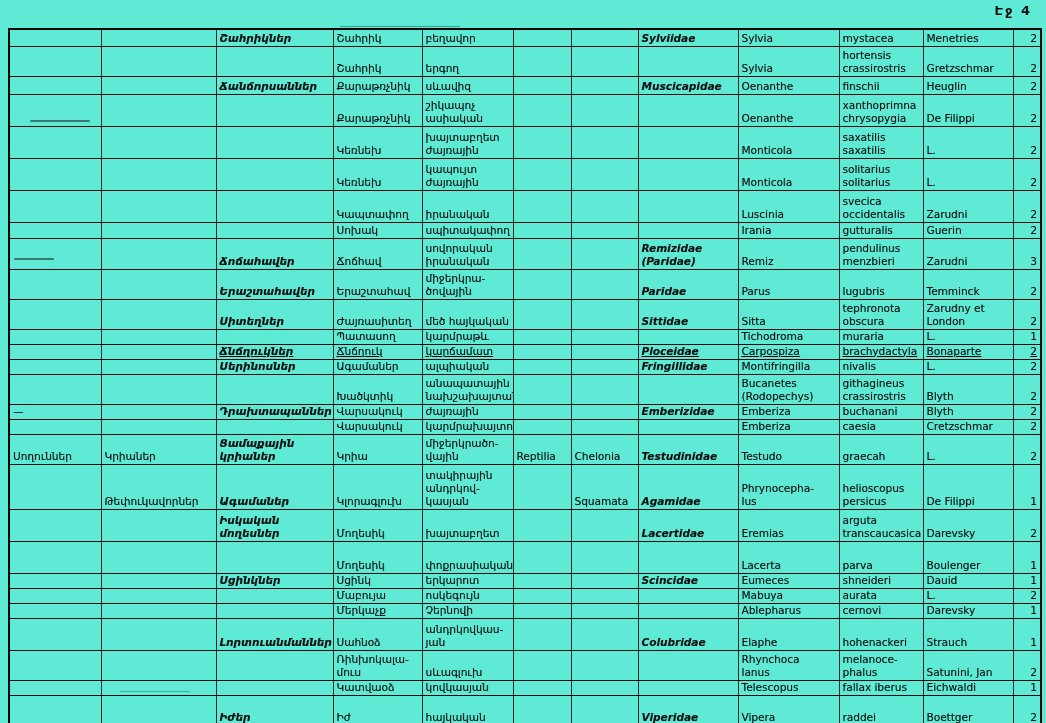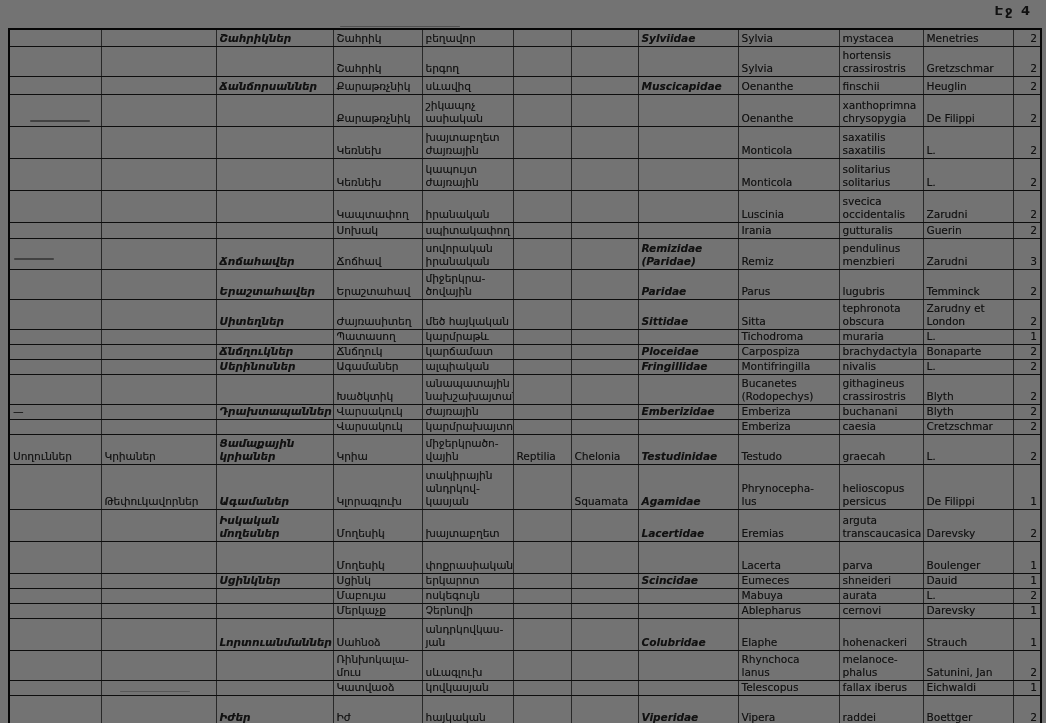--- a/index.html
+++ b/index.html
@@ -1,21 +1,21 @@
 <!DOCTYPE html>
 <html><head>
 <meta charset="utf-8">
 <style>
   html,body{margin:0;padding:0;}
   body{
     width:1046px;height:723px;background:#ffffff;
     font-family:"DejaVu Sans",sans-serif;
   }
   .scan-page{
-    position:relative;width:1046px;height:723px;background:#737373;overflow:hidden;
+    position:relative;width:1046px;height:723px;background:#5eead4;overflow:hidden;
   }
   .page-num{
     position:absolute;top:3px;right:14px;
     font-size:13px;font-weight:bold;letter-spacing:2px;color:#111;
   }
   table.species{
     position:absolute;left:8px;top:28px;width:1032px;
     border-collapse:collapse;table-layout:fixed;
     border:2px solid #0a0a0a;
     filter:blur(0.22px) contrast(1.03);
@@ -237,21 +237,21 @@
           <td class="c3">Պատասող</td>
           <td class="c4">կարմրաթև</td>
           <td class="c5"></td>
           <td class="c6"></td>
           <td class="c7 ital"></td>
           <td class="c8">Tichodroma</td>
           <td class="c9">muraria</td>
           <td class="c10">L.</td>
           <td class="c11 num">1</td>
         </tr>
-        <tr style="height: 15px;">
+        <tr style="height: 15px; text-decoration: underline;">
           <td class="c0"></td>
           <td class="c1"></td>
           <td class="c2 ital">Ճնճղուկներ</td>
           <td class="c3">Ճնճղուկ</td>
           <td class="c4">կարճամատ</td>
           <td class="c5"></td>
           <td class="c6"></td>
           <td class="c7 ital">Ploceidae</td>
           <td class="c8">Carpospiza</td>
           <td class="c9">brachydactyla</td>

